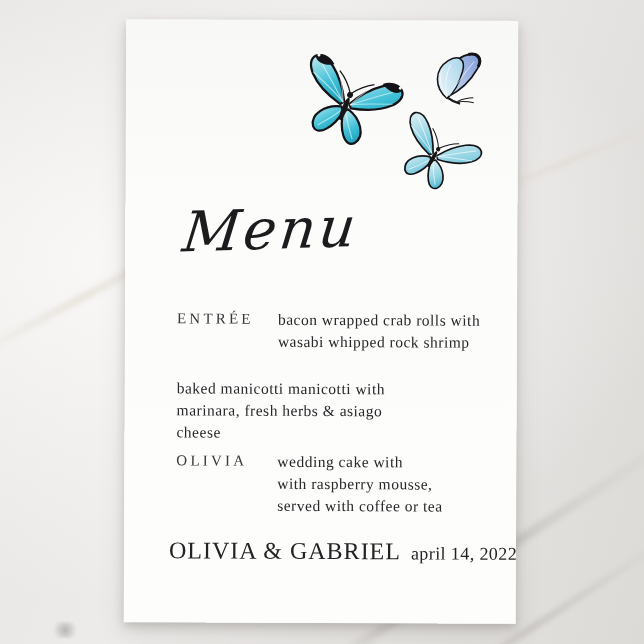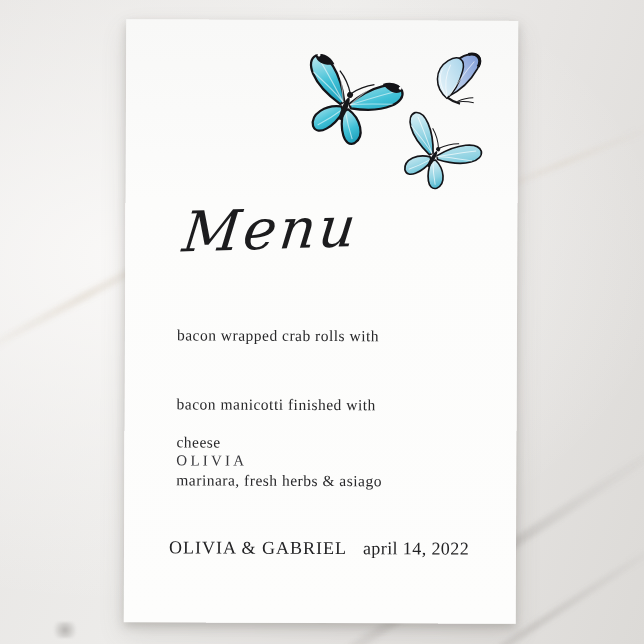--- a/index.html
+++ b/index.html
@@ -38,25 +38,25 @@
     color:#1c1c1e;letter-spacing:3px;transform:skewX(-8deg) rotate(-2deg);}
 
   .menu-sections{position:absolute;left:52px;top:289px;width:312px;}
   .menu-row{position:absolute;left:0;display:flex;align-items:flex-start;}
   .menu-row:nth-child(1){top:0;}
   .menu-row:nth-child(2){top:69px;}
   .menu-row:nth-child(3){top:142px;}
   .menu-label{flex:0 0 101px;width:101px;font-size:15px;letter-spacing:3.2px;
     color:#38383c;padding-top:2px;}
   .menu-desc{flex:1;}
-  .menu-line{font-size:15.5px;letter-spacing:.5px;line-height:22px;color:#28282a;margin-top:16px;}
+  .menu-line{font-size:15.5px;letter-spacing:.5px;line-height:22px;color:#28282a;}
 
   .footer{position:absolute;left:45px;top:518px;white-space:nowrap;color:#232325;}
-  .footer .names{font-size:18px;letter-spacing:1px;text-align:center;}
-  .footer .date{font-size:18px;letter-spacing:.4px;margin-left:16px;}
+  .footer .names{font-size:24px;letter-spacing:1px;text-align:center;}
+  .footer .date{font-size:18px;letter-spacing:.4px;margin-left:10px;}
 </style>
 </head>
 <body>
 
 <div class="scene">
   <div class="vein v1"></div>
   <div class="vein v2"></div>
   <div class="vein v3"></div>
   <div class="vein v4"></div>
   <div class="vein speck"></div>
@@ -154,33 +154,40 @@
       <g fill="none" stroke-width="1.3" stroke="#17171a">
         <path d="M60,54 C54,45 47,39 40,35"></path>
           <path d="M60,54 C66,45 73,39 80,35"></path>
       </g>
     </svg>
 
     <h1 class="title">Menu</h1>
 
     <div class="menu-sections">
         <div class="menu-row">
+          <div class="menu-label">ENTRÉE</div>
           <div class="menu-desc">
             <div class="menu-line">bacon wrapped crab rolls with</div>
+            <div class="menu-line">wasabi whipped rock shrimp</div>
           </div>
         </div>
         <div class="menu-row">
           <div class="menu-desc">
-            <div class="menu-line">bacon manicotti finished with</div>
+            <div class="menu-line">baked manicotti manicotti with</div>
+            <div class="menu-line">marinara, fresh herbs &amp; asiago</div>
             <div class="menu-line">cheese</div>
-            <div class="menu-line">marinara, fresh herbs &amp; asiago</div>
           </div>
         </div>
         <div class="menu-row">
           <div class="menu-label">OLIVIA</div>
+          <div class="menu-desc">
+            <div class="menu-line">wedding cake with</div>
+            <div class="menu-line">with raspberry mousse,</div>
+            <div class="menu-line">served with coffee or tea</div>
+          </div>
         </div>
       </div>
 
     <div class="footer">
       <span class="names">OLIVIA &amp; GABRIEL</span><span class="date">april 14, 2022</span>
     </div>
   </div>
 </div>
 
 </body></html>

